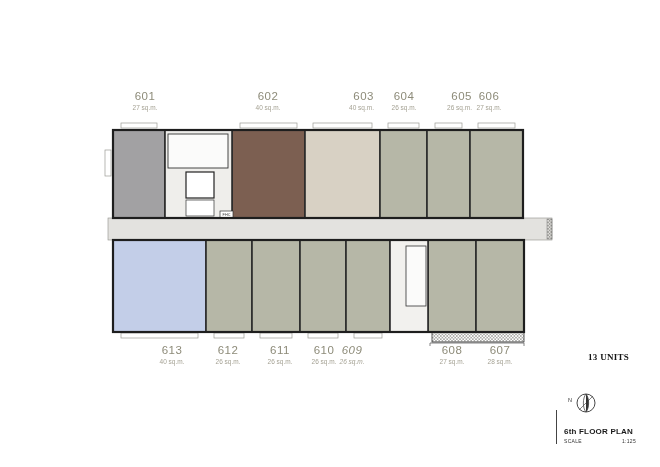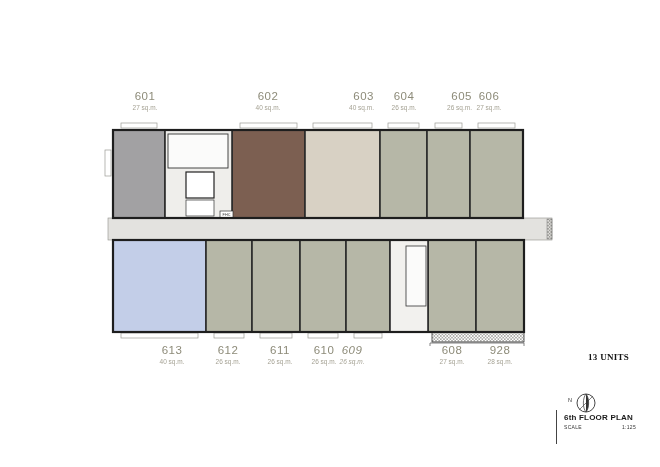--- a/index.html
+++ b/index.html
@@ -7,21 +7,21 @@
          font-family:"Liberation Sans", sans-serif;}
   #title{position:absolute;top:13px;right:22px;font-size:11.5px;font-weight:700;
          letter-spacing:.4px;color:#25342c;}
   #plan{position:absolute;left:100px;top:120px;width:456px;height:226px;}
   #plan svg{position:absolute;left:0;top:0;}
   .ulabel{position:absolute;width:64px;text-align:center;line-height:1.15;}
   .ulabel .num{font-size:11.5px;color:#8d8b79;letter-spacing:.5px;display:block;}
   .ulabel .area{font-size:6.5px;color:#a5a294;display:block;margin-top:1px;}
   #units-count{position:absolute;left:588px;top:352px;font-size:9px;font-weight:700;color:#141414;letter-spacing:.3px;font-family:Liberation Serif, serif;}
   #titleblock{position:absolute;left:556px;top:410px;width:86px;height:34px;border-left:1px solid #444;padding-left:7px;}
-  #plan-name{font-size:8px;font-weight:700;color:#1a1a1a;letter-spacing:.2px;margin-top:3px;}
+  #plan-name{font-size:8px;font-weight:700;color:#1a1a1a;letter-spacing:.2px;margin-top:17px;}
   .scale-row{display:flex;justify-content:space-between;width:72px;margin-top:2px;}
   .scale-row span{font-size:5px;color:#333;letter-spacing:.3px;}
   #north{position:absolute;left:568px;top:390px;width:34px;height:28px;}
   #north .n-label{position:absolute;left:0px;top:7px;font-size:5.5px;color:#333;}
 </style>
 </head>
 <body>
 
 <div id="stage">
 
@@ -337,21 +337,21 @@
         </div>
         <div class="ulabel" style="left: 220px; top: 224px; font-style: italic;">
           <span class="num">609</span>
           <span class="area">26 sq.m.</span>
         </div>
         <div class="ulabel" style="left: 320px; top: 224px;">
           <span class="num">608</span>
           <span class="area">27 sq.m.</span>
         </div>
         <div class="ulabel" style="left: 368px; top: 224px;">
-          <span class="num">928</span>
+          <span class="num">607</span>
           <span class="area">28 sq.m.</span>
         </div>
       </div>
   </div>
 
   <div id="units-count">13 UNITS</div>
 
   <div id="north">
     <span class="n-label">N</span>
     <svg width="34" height="28" viewBox="0 0 34 28">

